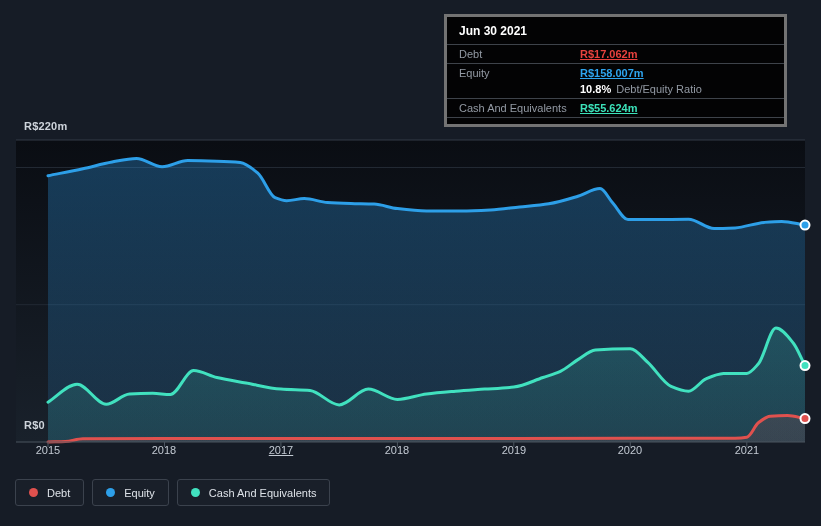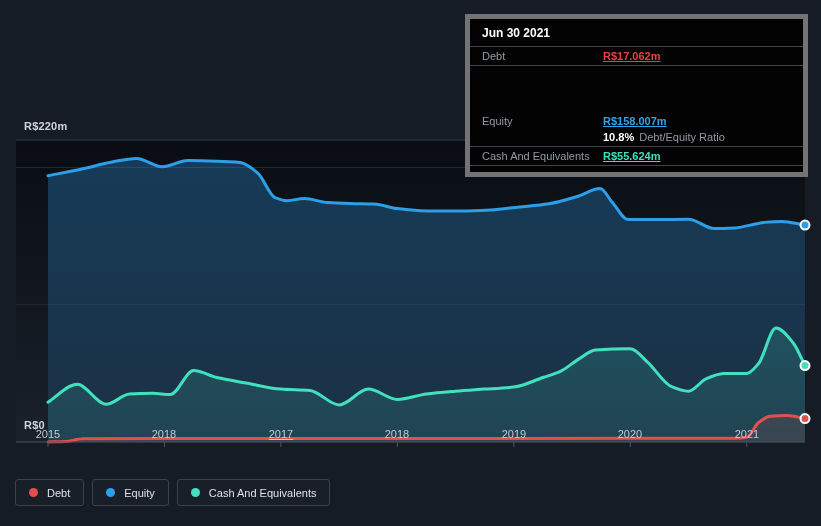--- a/index.html
+++ b/index.html
@@ -3,25 +3,25 @@
 <meta charset="utf-8">
 <style>
   html,body{margin:0;padding:0;background:#161c26;}
   body{width:821px;height:526px;overflow:hidden;font-family:"Liberation Sans",sans-serif;}
   .chart-wrap{position:relative;width:821px;height:526px;}
   #chart-svg{position:absolute;left:0;top:0;}
 
   .y-label{position:absolute;left:24px;color:#ced4db;font-size:11px;font-weight:600;letter-spacing:.2px;}
   .y-label.top{top:120px;}
   .y-label.zero{top:419px;}
-  .x-label{position:absolute;top:428px;width:48px;text-align:center;color:#c3cad3;font-size:11px;}
+  .x-label{position:absolute;top:444px;width:48px;text-align:center;color:#c3cad3;font-size:11px;}
 
   
-  .tooltip{position:absolute;left:465px;top:14px;width:343px;box-sizing:border-box;
-           background:#030304;border:5px solid #737373;padding-bottom:6px;z-index:6;}
+  .tooltip{position:absolute;left:444px;top:14px;width:343px;box-sizing:border-box;
+           background:#030304;border:3px solid #737373;padding-bottom:6px;z-index:6;}
   .tt-header{padding:7px 12px 6px;font-size:12px;font-weight:700;color:#ffffff;}
   .tt-row{display:flex;align-items:baseline;padding:3px 12px;font-size:11px;border-top:1px solid #3e434a;}
   .tt-row.last{border-bottom:1px solid #3e434a;}
   .tt-row.noline{border-top:none;padding-top:1px;}
   .tt-label{width:121px;flex:none;color:#939aa4;}
   .tt-value{font-weight:700;text-decoration:underline;}
   .tt-ratio-val{color:#ffffff;font-weight:700;margin-right:5px;}
   .tt-ratio-label{color:#939aa4;}
 
   
@@ -91,21 +91,21 @@
     </div>
 
   <div class="tooltip">
     <div class="tt-header">Jun 30 2021</div>
     <div class="tt-row">
       <span class="tt-label">Debt</span>
       <span class="tt-value" id="tt-debt-val" style="color: rgb(232, 66, 62);">R$17.062m</span>
     </div>
     <div class="tt-row">
       <span class="tt-label">Equity</span>
-      <span class="tt-value" id="tt-equity-val" style="color: rgb(46, 164, 238); margin-top: 46px;">R$158.007m</span>
+      <span class="tt-value" id="tt-equity-val" style="color: rgb(46, 164, 238);">R$158.007m</span>
     </div>
     <div class="tt-row noline">
       <span class="tt-label"></span>
       <span>
         <span class="tt-ratio-val">10.8%</span><span class="tt-ratio-label">Debt/Equity Ratio</span>
       </span>
     </div>
     <div class="tt-row last">
       <span class="tt-label">Cash And Equivalents</span>
       <span class="tt-value" id="tt-cash-val" style="color: rgb(60, 226, 186);">R$55.624m</span>

